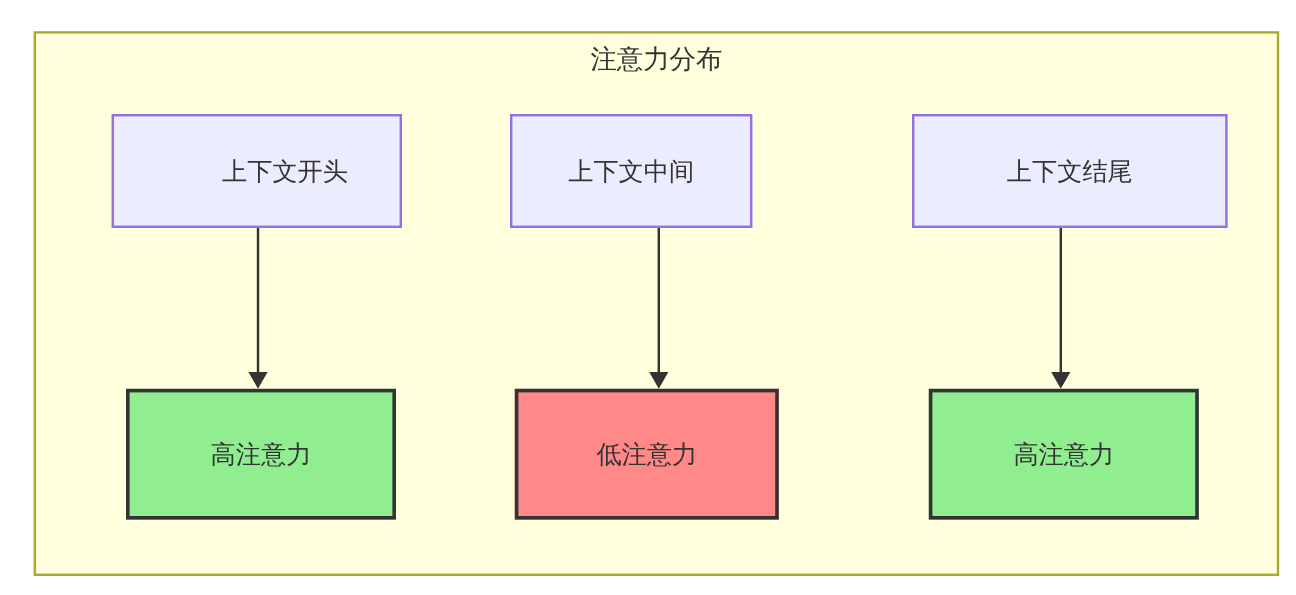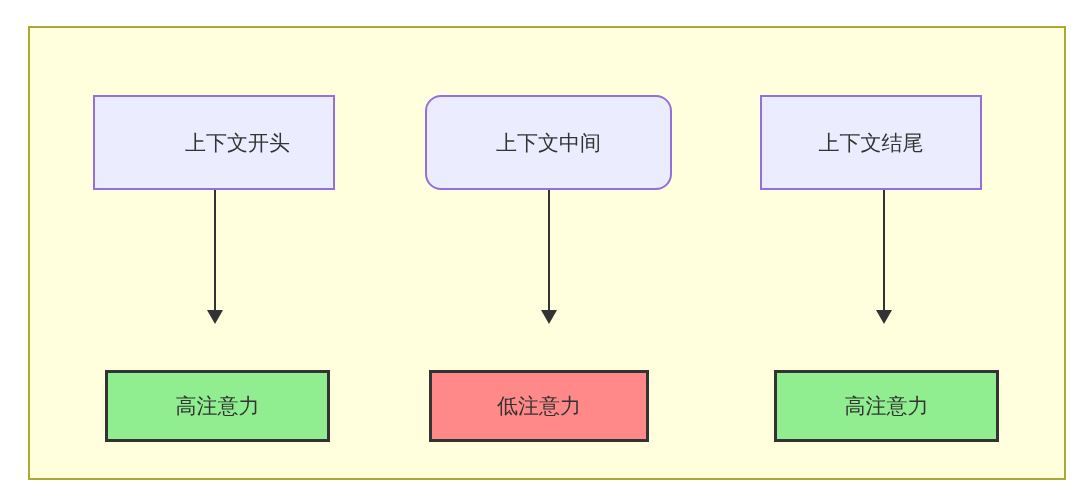--- a/index.html
+++ b/index.html
@@ -41,49 +41,49 @@
   }
   .source-node {
     background: #ececff;
     border: 2px solid #9370db;
     top: 67px;
     height: 95px;
   }
   .result-node {
     border: 3px solid #333333;
     top: 296px;
-    height: 72px;
-    margin-top: 46px;
+    height: 109px;
   }
   .result-high { background: #90ee90; }
   .result-low  { background: #ff8888; }
 
   .src-1 { left: 63px;  width: 242px; padding-left: 47px; }
-  .src-2 { left: 395px; width: 247px; border-radius: 16px; }
-  .src-3 { left: 730px; width: 222px; text-align: right; }
+  .src-2 { left: 395px; width: 202px; }
+  .src-3 { left: 730px; width: 263px; text-align: right; }
 
   .res-1 { left: 75px;  width: 225px; }
   .res-2 { left: 399px; width: 220px; }
   .res-3 { left: 744px; width: 225px; }
 
   .arrow {
     position: absolute;
     top: 162px;
     width: 20px; height: 134px;
   }
   .arrow-1 { left: 175px; }
   .arrow-2 { left: 509px; }
   .arrow-3 { left: 844px; }
 </style>
 </head>
 <body>
 
 <div class="canvas">
   <div class="container">
 
+    <div class="diagram-title">注意力分布</div>
 
     <div class="node source-node src-1">
       <span>上下文开头</span>
     </div>
     <svg class="arrow arrow-1" viewBox="0 0 20 134">
       <line x1="10" y1="0" x2="10" y2="121" stroke="#333333" stroke-width="2"></line>
       <polygon points="2,120 18,120 10,134" fill="#333333"></polygon>
     </svg>
     <div class="node result-node result-high res-1">
       <span>高注意力</span>

